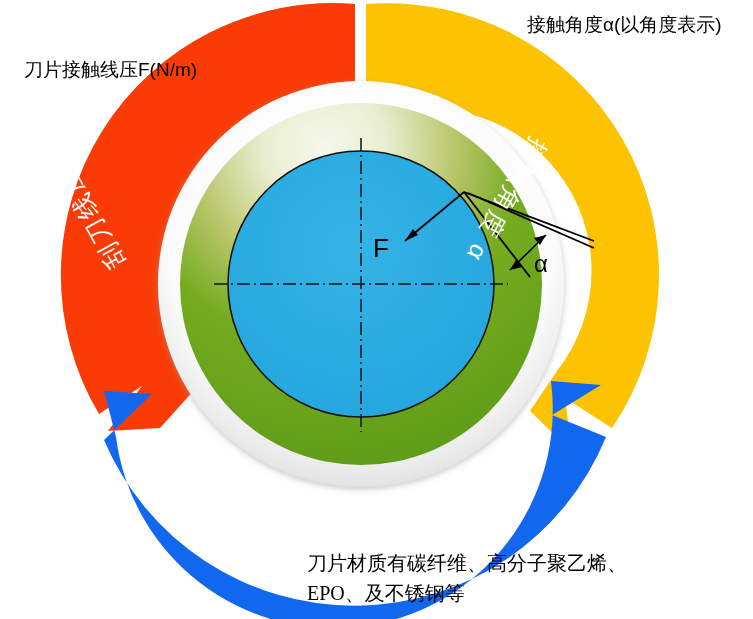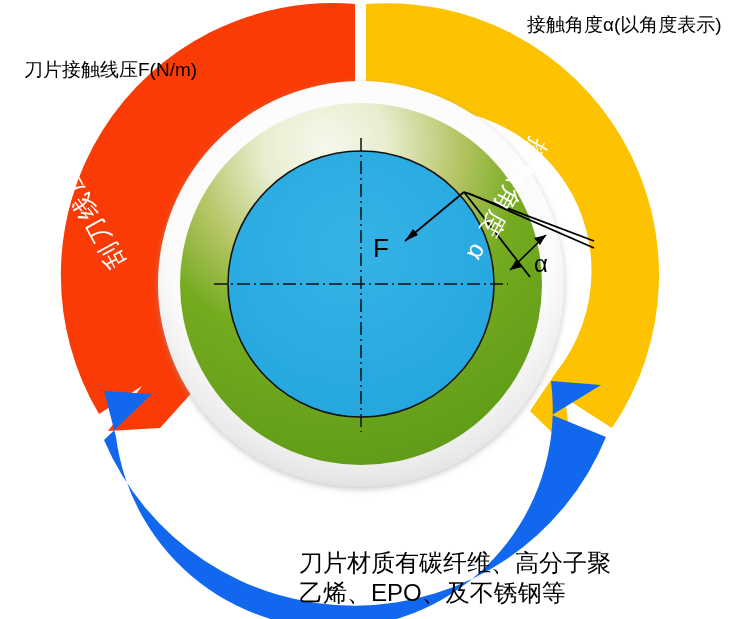--- a/index.html
+++ b/index.html
@@ -24,23 +24,23 @@
     left:527px;top:12px;
     font-size:19px;color:#000000;letter-spacing:0px;
   }
 
   
   #label-material-title{
     left:283px;top:492px;
     font-size:34px;color:#ffffff;letter-spacing:2px;
   }
   #label-material-desc{
-    left:299px;top:548px;
-    font-size:24px;color:#000000;line-height:30px;
-    white-space:normal;width:330px;
+    left:307px;top:548px;
+    font-size:20px;color:#000000;line-height:30px;
+    white-space:normal;width:330px;font-family:Liberation Serif, serif;
   }
 
   
   .arcword{
     position:absolute;
     font-size:25px;color:#ffffff;letter-spacing:3px;
     transform-origin:left center;
     white-space:nowrap;
   }
   #label-arc-force{

